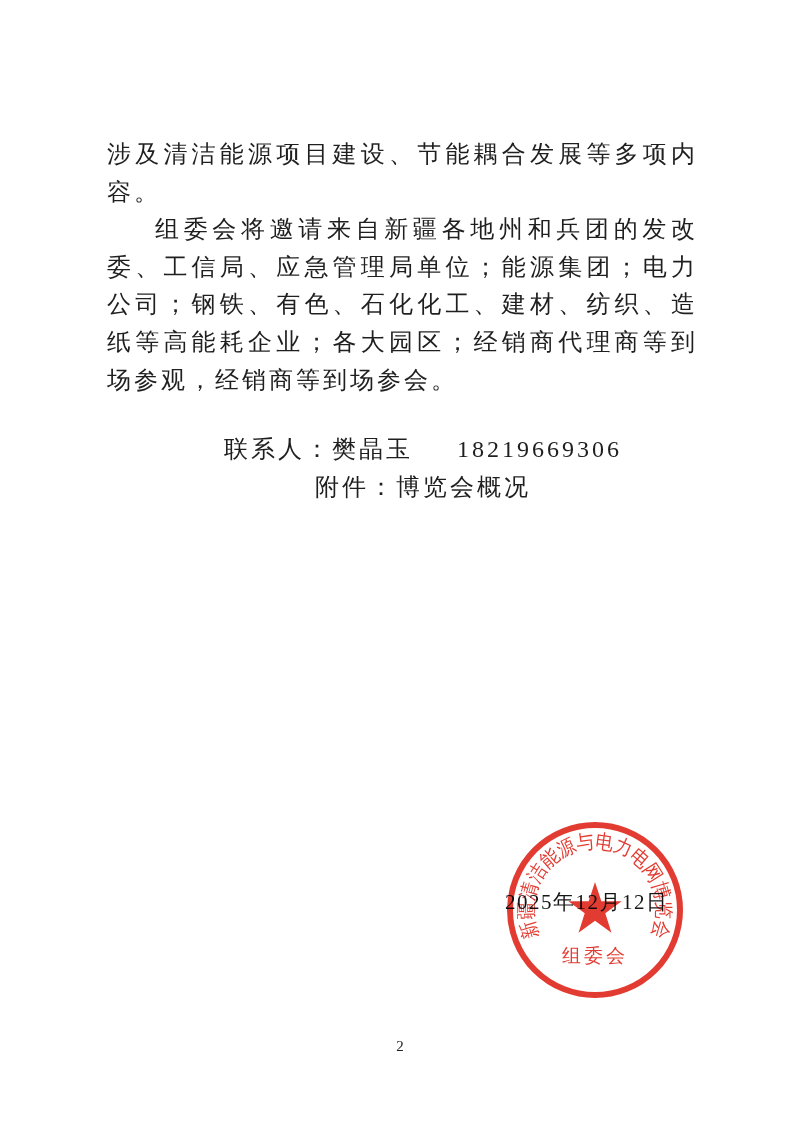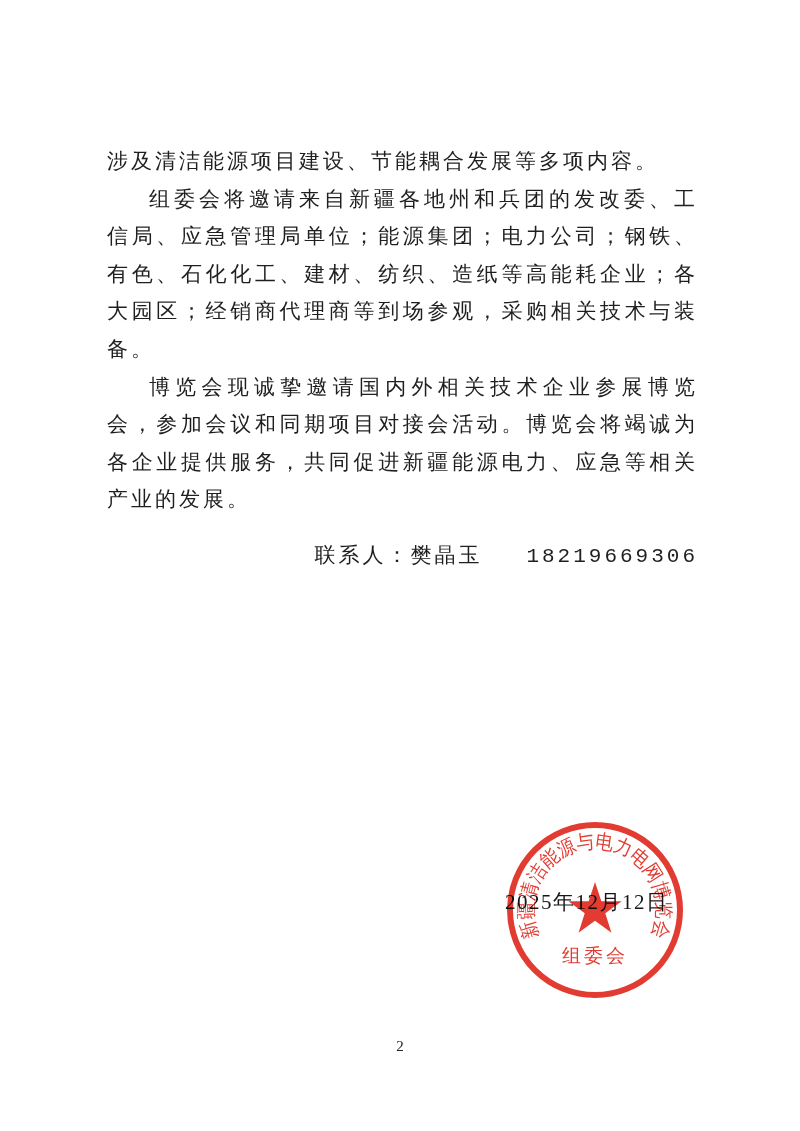--- a/index.html
+++ b/index.html
@@ -9,36 +9,35 @@
     width: 800px;
     height: 1131px;
     background: #ffffff;
     overflow: hidden;
     font-family: "Liberation Serif", "DejaVu Serif", serif;
     color: #1f1f1f;
   }
   .body-text {
     position: absolute;
     left: 107px;
-    top: 143px;
+    top: 136px;
     width: 591px;
-    font-size: 21px;
+    font-size: 24px;
     line-height: 37.6px;
     letter-spacing: 3px;
     text-align: justify;
     text-justify: inter-character;
   }
   .para { text-indent: 2em; }
   .para.no-indent { text-indent: 0; }
   .contact-block {
-    margin-top: 19px;
+    margin-top: 32px;
     padding-left: 41px;
-    text-align: right;
+    text-align: center;
     letter-spacing: 3px;
-    font-family: Liberation Mono, monospace;
   }
   .contact-line { white-space: nowrap; }
   .phone-gap { display: inline-block; width: 44px; }
   .date-line {
     position: absolute;
     left: 505px;
     top: 888px;
     font-size: 21px;
     letter-spacing: 1.5px;
     color: #161616;
@@ -65,27 +64,27 @@
     letter-spacing: 0;
   }
 </style>
 </head>
 <body>
 
 <div class="page">
 
   <div class="body-text">
     <p class="para no-indent">涉及清洁能源项目建设、节能耦合发展等多项内容。</p>
-    <p class="para">组委会将邀请来自新疆各地州和兵团的发改委、工信局、应急管理局单位；能源集团；电力公司；钢铁、有色、石化化工、建材、纺织、造纸等高能耗企业；各大园区；经销商代理商等到场参观，采购相关技术与装备。</p>
-    <p class="para">博览会现诚挚邀请国内外相关技术企业参展博览会，参加会议和同期项目对接会活动。博览会将竭诚为各企业提供服务，共同促进新疆能源电力、应急等相关产业的发展。</p>
+    <p class="para">组委会将邀请来自新疆各地州和兵团的发改委、工信局、应急管理局单位；能源集团；电力公司；钢铁、有色、石化化工、建材、纺织、造纸等高能耗企业；各大园区；经销商代理商等到场参观，经销商等到场参会。</p>
 
     <div class="contact-block">
       <div class="contact-line">
         <span>联系人：</span><span>樊晶玉</span><span class="phone-gap"></span><span>18219669306</span>
       </div>
+      <div class="contact-line">附件：博览会概况</div>
     </div>
   </div>
 
   <div class="date-line">2025年12月12日</div>
 
   <svg class="stamp" viewBox="0 0 184 184" xmlns="http://www.w3.org/2000/svg">
     <circle cx="92" cy="92" r="85" fill="none" stroke="#e02b20" stroke-width="6"></circle>
     <path id="stamp-arc" d="M 35.8 118.2 A 62 62 0 1 1 148.2 118.2" fill="none"></path>
     <text font-size="20" fill="#e02b20" font-family="Liberation Serif, DejaVu Serif, serif">
       <textPath href="#stamp-arc" startOffset="0" textLength="248" lengthAdjust="spacingAndGlyphs">新疆清洁能源与电力电网博览会</textPath>

